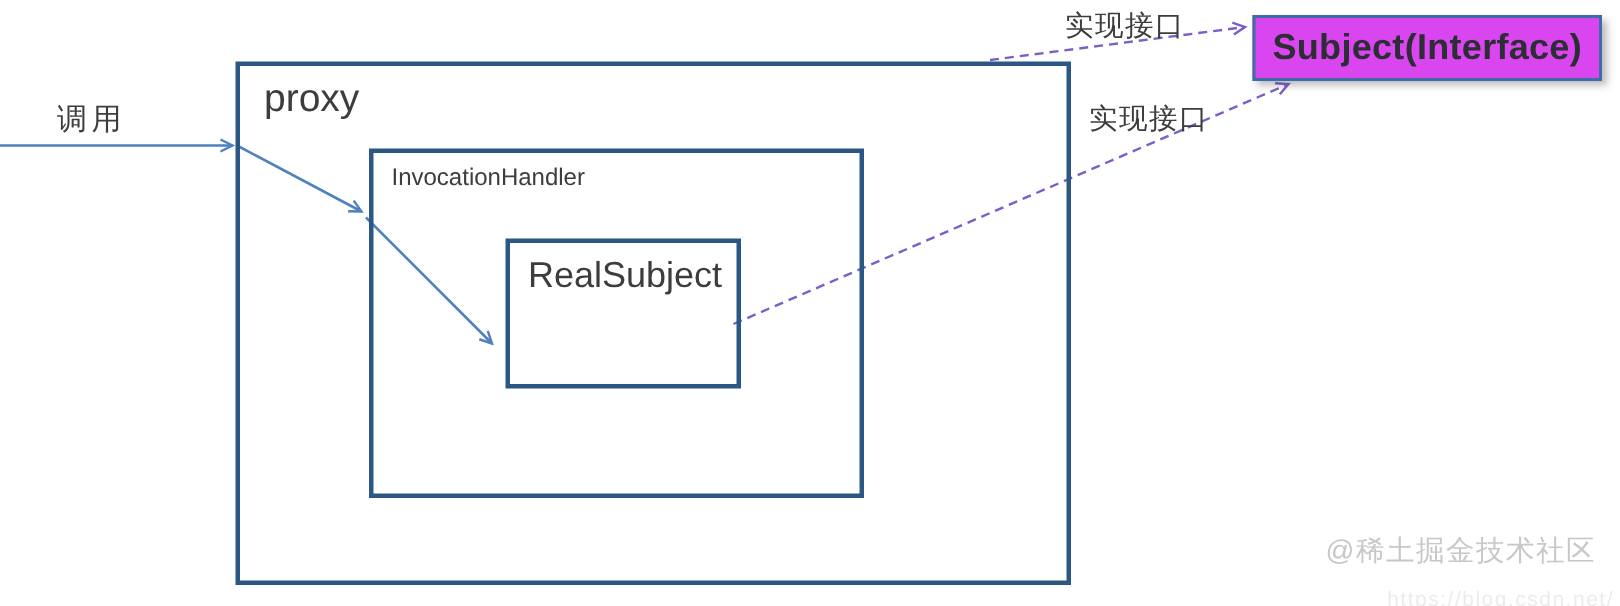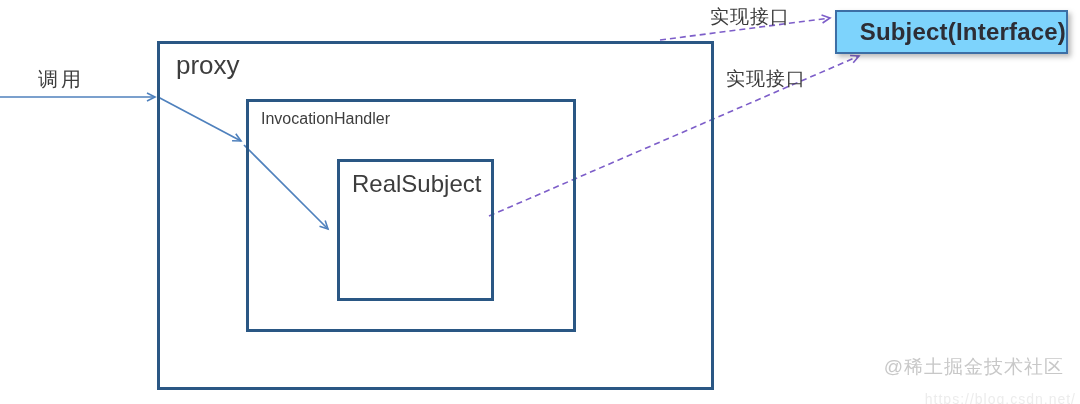--- a/index.html
+++ b/index.html
@@ -26,37 +26,37 @@
   .box{position:absolute;background:transparent;}
   .box-proxy{
     left:157px;top:41px;width:557px;height:349px;
     border:3px solid var(--box-border);
   }
   .box-ih{
     left:86px;top:55px;width:330px;height:233px;
     border:3px solid var(--box-border);
   }
   .box-rs{
-    left:88px;top:57px;width:157px;height:142px;
+    left:88px;top:57px;width:157px;height:100px;
     border:3px solid var(--box-border);
   }
   .box-label{
     display:inline-block;
     color:var(--label-text);
     white-space:nowrap;
   }
   .proxy-label{margin:6px 0 0 16px;font-size:26px;}
   .ih-label{margin:8px 0 0 12px;font-size:16px;}
   .rs-label{margin:8px 0 0 12px;font-size:24px;}
   .box-subject{
     left:835px;top:10px;width:233px;height:44px;
     border:2px solid var(--subject-border);
-    background:#7dd3fc;
+    background:#d946ef;
     box-shadow:3px 3px 5px rgba(60,60,60,0.35);
-    display:flex;align-items:center;justify-content:flex-end;
+    display:flex;align-items:center;justify-content:center;
   }
   .subject-label{
     font-size:24px;font-weight:bold;color:var(--subject-text);
     letter-spacing:0.2px;white-space:nowrap;
   }
   .float-label{
     position:absolute;white-space:nowrap;color:var(--label-text);
   }
   .call-label{left:38px;top:66px;font-size:20px;letter-spacing:3px;text-align:center;}
   .impl-label-top{left:710px;top:4px;font-size:19px;letter-spacing:1px;}

